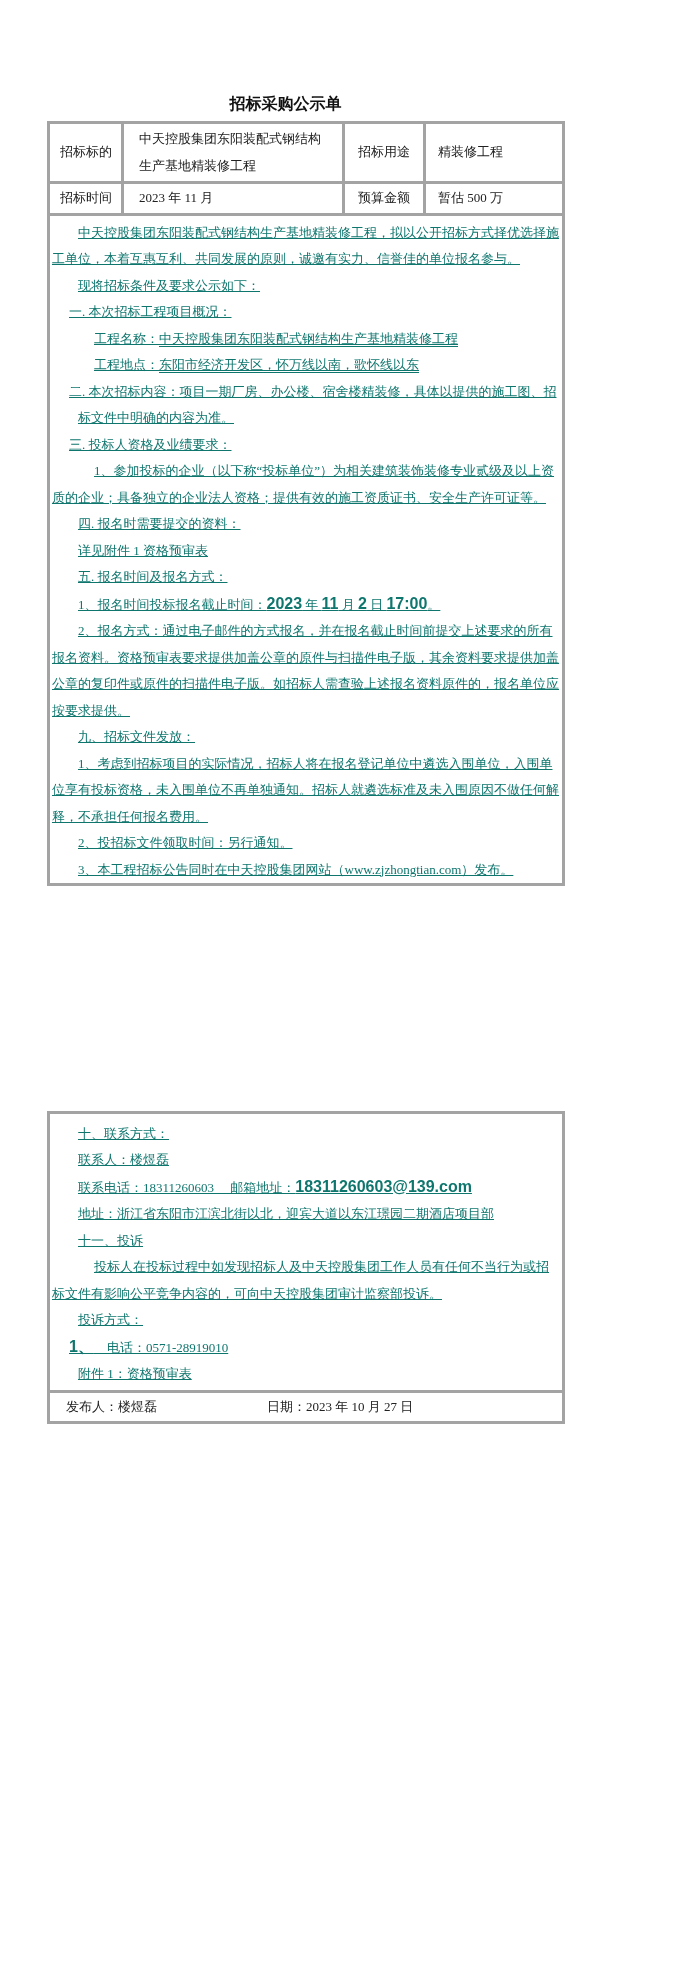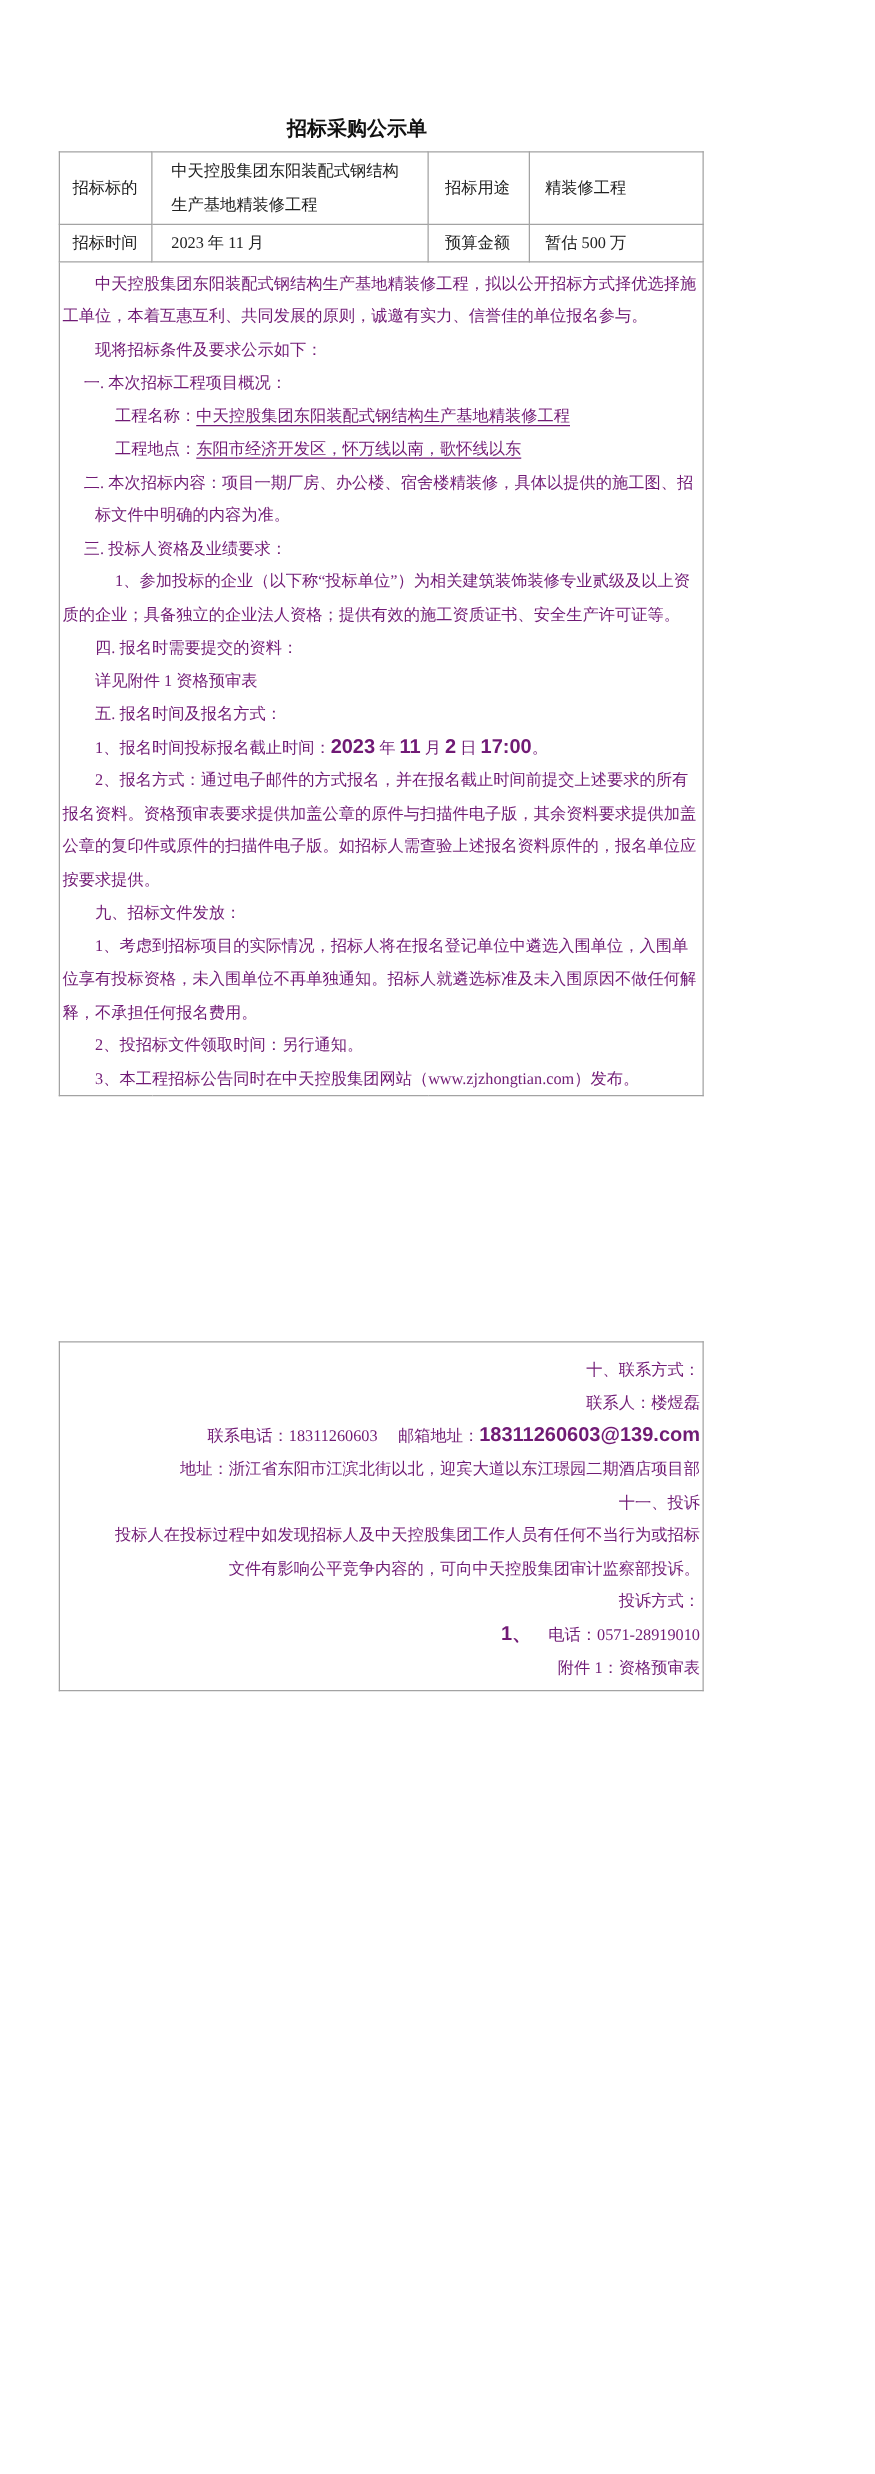--- a/index.html
+++ b/index.html
@@ -17,23 +17,23 @@
     font-size:16px;font-weight:bold;color:#111;
     line-height:22px;
   }
   table.doc-table{
     position:absolute;left:47px;width:515px;
     border-collapse:collapse;
     table-layout:fixed;
     font-size:13px;color:#212121;
   }
   #info-table{top:121px;}
-  #contact-table{top:1073px;text-align:right;}
+  #contact-table{top:1111px;}
   table.doc-table td{
-    border:1px solid #a3a3a3;
+    border:3px solid #a3a3a3;
     vertical-align:middle;
     line-height:26.5px;
     overflow:hidden;
   }
   td.lbl{padding-left:10px;}
   td.val{padding-left:15px;}
   td.lbl2{padding-left:13px;}
   td.val2{padding-left:12px;}
   td.wrapcell{padding-right:16px;padding-top:2px;padding-bottom:2px;}
   tr.r1{height:56px;}
@@ -41,22 +41,22 @@
   tr.r3{height:28px;}
   tr.rbody1{height:661px;}
   tr.rbody2{height:279px;}
   tr.rfoot{height:26px;}
   td.bodycell{
     vertical-align:top;
     padding:4px 2px 0 2px;
     overflow:hidden;
   }
   .para{
-    font-size:13px;line-height:26.5px;color:#701a75;
-    margin:0;white-space:normal;
+    font-size:13px;line-height:26.5px;color:#0f766e;
+    margin:0;white-space:normal;text-decoration:underline;
   }
   .para.ti1{text-indent:17px;}
   .para.ti2{text-indent:26px;}
   .para.ti3{text-indent:42px;}
   .para.hang{padding-left:26px;text-indent:-9px;}
   .seg.u{text-decoration:underline;text-underline-offset:3px;}
   .seg.bs{
     font-family:"Liberation Sans","DejaVu Sans",sans-serif;
     font-weight:bold;font-size:16px;
   }
@@ -127,16 +127,24 @@
             <div class="para ti2"><span class="seg ">联系人：楼煜磊</span></div>
             <div class="para ti2"><span class="seg ">联系电话：18311260603　 邮箱地址：</span><span class="seg bs">18311260603@139.com</span></div>
             <div class="para ti2"><span class="seg ">地址：浙江省东阳市江滨北街以北，迎宾大道以东江璟园二期酒店项目部</span></div>
             <div class="para ti2"><span class="seg ">十一、投诉</span></div>
             <div class="para ti3"><span class="seg ">投标人在投标过程中如发现招标人及中天控股集团工作人员有任何不当行为或招标文件有影响公平竞争内容的，可向中天控股集团审计监察部投诉。</span></div>
             <div class="para ti2"><span class="seg ">投诉方式：</span></div>
             <div class="para ti1"><span class="seg bs">1、</span><span class="seg ">　电话：0571-28919010</span></div>
             <div class="para ti2"><span class="seg ">附件 1：资格预审表</span></div>
           </td>
       </tr>
+      <tr class="rfoot">
+        <td class="footcell">
+          <div class="foot-line">
+            <span class="foot-pub">发布人：楼煜磊</span>
+            <span class="foot-date">日期：2023 年 10 月 27 日</span>
+          </div>
+        </td>
+      </tr>
     </tbody>
   </table>
 
 </div>
 
 </body></html>

